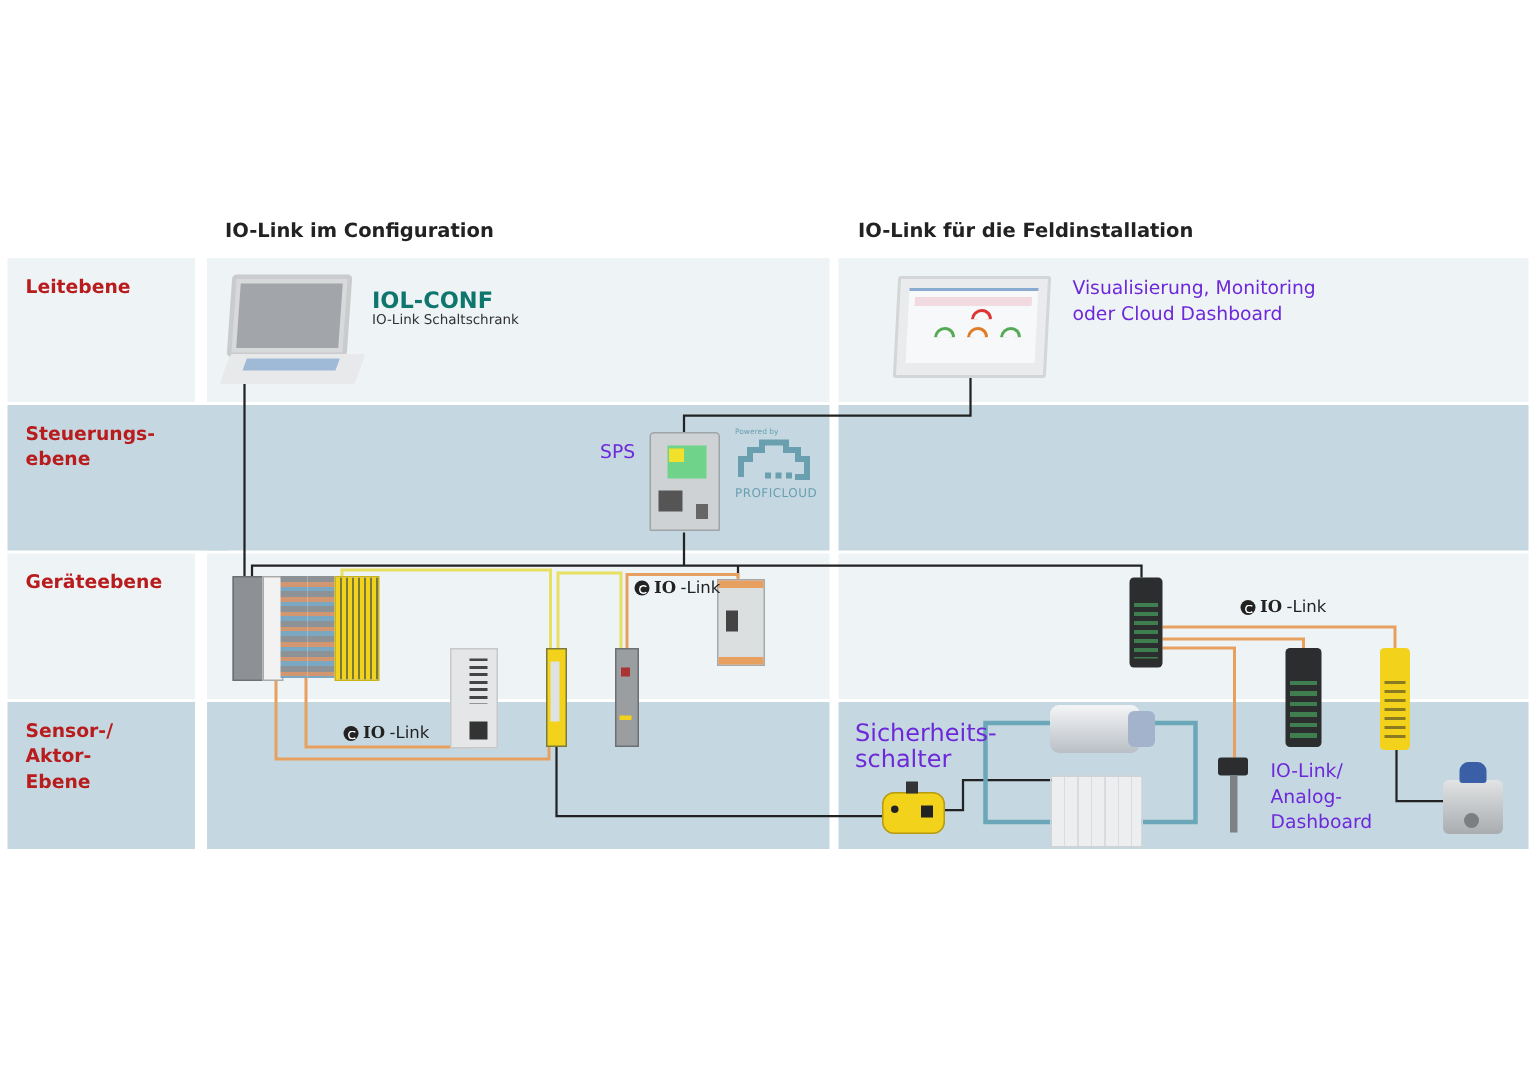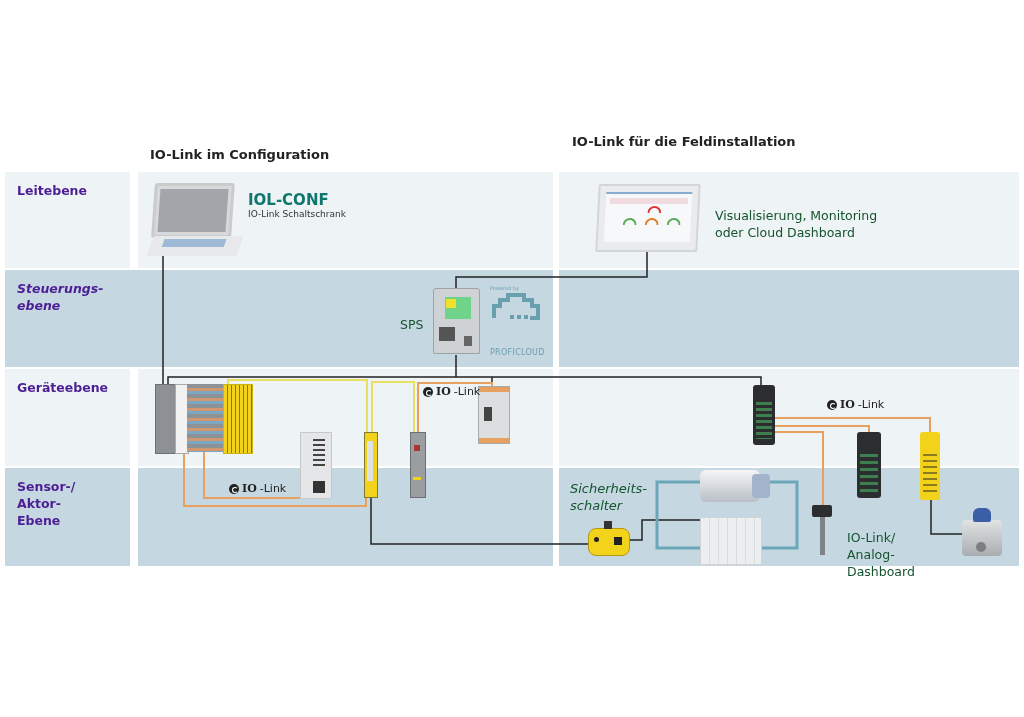--- a/index.html
+++ b/index.html
@@ -2,36 +2,36 @@
 <html><head>
 <meta charset="utf-8">
 <style>
   html, body { margin:0; padding:0; background:#ffffff; }
   body { width:1024px; height:717px; position:relative; overflow:hidden; font-family:"DejaVu Sans", sans-serif; color:#2b2b2b; }
   .abs { position:absolute; }
   .col-title { font-weight:bold; font-size:13px; color:#222; }
   .band { position:absolute; }
   .light { background:#eef3f6; }
   .dark { background:#c5d8e1; }
-  .lvl-label { font-weight:bold; font-size:12.5px; line-height:17px; color:#4c1d95; padding:10px 0 12px 12px; box-sizing:border-box; white-space:pre-line; }
-  .txt { font-size:12px; line-height:17px; color:#14532d; white-space:pre-line;margin-top:24px; }
+  .lvl-label { font-weight:bold; font-size:12.5px; line-height:17px; color:#b91c1c; padding:10px 0 12px 12px; box-sizing:border-box; white-space:pre-line; }
+  .txt { font-size:12px; line-height:17px; color:#6d28d9; white-space:pre-line; }
   svg.wires { position:absolute; left:0; top:0; }
   .iol { font-size:11px; color:#222; display:flex; align-items:center; gap:3px; }
   .iol b { font-family:"DejaVu Serif", serif; }
   .iol .dot { width:10px; height:10px; border-radius:50%; background:#222; display:inline-block; position:relative; }
   .iol .dot::after { content:""; position:absolute; left:3px; top:3px; width:4px; height:4px; border-radius:50%; border:1px solid #fff; border-right-color:transparent; }
 </style>
 </head>
 <body>
 
 <div class="abs col-title" style="left:150px;top:147px;">IO-Link im Configuration</div>
-<div class="abs col-title" style="left:572px;top:134px;">IO-Link für die Feldinstallation</div>
+<div class="abs col-title" style="left:572px;top:147px;">IO-Link für die Feldinstallation</div>
 
 <div class="band light lvl-label" style="left:5px;top:172px;width:125px;height:96px;">Leitebene</div>
-<div class="band dark lvl-label" style="left:5px;top:270px;width:147px;height:97px;font-style:italic;">Steuerungs-
+<div class="band dark lvl-label" style="left:5px;top:270px;width:147px;height:97px;">Steuerungs-
 ebene</div>
 <div class="band light lvl-label" style="left:5px;top:369px;width:125px;height:97px;">Geräteebene</div>
 <div class="band dark lvl-label" style="left:5px;top:468px;width:125px;height:98px;">Sensor-/
 Aktor-
 Ebene</div>
 
 <div class="band light" style="left:138px;top:172px;width:415px;height:96px;"></div>
 <div class="band dark" style="left:138px;top:270px;width:415px;height:97px;"></div>
 <div class="band light" style="left:138px;top:369px;width:415px;height:97px;"></div>
 <div class="band dark" style="left:138px;top:468px;width:415px;height:98px;"></div>
@@ -101,21 +101,21 @@
   <div style="position:absolute;left:30px;top:47px;width:8px;height:10px;background:#666;"></div>
 </div>
 
 <div class="abs" style="left:490px;top:285px;font-size:5px;color:#6a9fb0;">Powered by</div>
 <svg class="abs" style="left:490px;top:292px;" width="52" height="30">
   <path d="M4 26 V14 H10 V8 H18 V3 H34 V8 H42 V14 H48 V26 H40" fill="none" stroke="#6a9fb0" stroke-width="4"></path>
   <rect x="20" y="23" width="4" height="4" fill="#6a9fb0"></rect>
     <rect x="27" y="23" width="4" height="4" fill="#6a9fb0"></rect>
     <rect x="34" y="23" width="4" height="4" fill="#6a9fb0"></rect>
 </svg>
-<div class="abs" style="left:490px;top:324px;font-size:8px;color:#6a9fb0;letter-spacing:0.3px;margin-top:24px;">PROFICLOUD</div>
+<div class="abs" style="left:490px;top:324px;font-size:8px;color:#6a9fb0;letter-spacing:0.3px;">PROFICLOUD</div>
 
 <div class="abs" style="left:155px;top:384px;width:20px;height:68px;background:#8d9195;border:1px solid #6c7073;"></div>
 <div class="abs" style="left:175px;top:384px;width:12px;height:68px;background:#f2f2f2;border:1px solid #aaa;"></div>
 <div class="abs" style="left:187px;top:384px;width:18px;height:68px;background:repeating-linear-gradient(#8c9296 0 4px,#d29670 4px 7px,#7aa8c2 7px 10px);"></div>
 <div class="abs" style="left:205px;top:384px;width:18px;height:68px;background:repeating-linear-gradient(#8c9296 0 4px,#d29670 4px 7px,#7aa8c2 7px 10px);"></div>
 <div class="abs" style="left:223px;top:384px;width:28px;height:68px;background:repeating-linear-gradient(90deg,#f2d21a 0 3px,#7a7a3a 3px 4px);border:1px solid #c9b315;"></div>
 
 <div class="abs" style="left:300px;top:432px;width:30px;height:65px;background:#e4e6e7;border:1px solid #c6c8ca;">
   <div style="position:absolute;left:12px;top:6px;width:12px;height:30px;background:repeating-linear-gradient(#444 0 2px,#e4e6e7 2px 5px);"></div>
   <div style="position:absolute;left:12px;top:48px;width:12px;height:12px;background:#333;"></div>
@@ -157,21 +157,21 @@
 </div>
 
 <div class="abs" style="left:857px;top:432px;width:24px;height:66px;background:#2b2d2f;border-radius:3px;">
   <div style="position:absolute;left:3px;top:18px;width:18px;height:44px;background:repeating-linear-gradient(#2b2d2f 0 4px,#3f7f4f 4px 7px);"></div>
 </div>
 
 <div class="abs" style="left:920px;top:432px;width:20px;height:68px;background:#f2d21a;border-radius:3px;">
   <div style="position:absolute;left:3px;top:18px;width:14px;height:44px;background:repeating-linear-gradient(#f2d21a 0 4px,#8a7a20 4px 6px);"></div>
 </div>
 
-<div class="abs txt" style="left:570px;top:456px;font-size:13px;font-style:italic;">Sicherheits-
+<div class="abs txt" style="left:570px;top:480px;font-size:16px;">Sicherheits-
 schalter</div>
 <div class="abs" style="left:588px;top:528px;width:40px;height:26px;background:#f2d21a;border-radius:8px;border:1px solid #b69a10;">
   <div style="position:absolute;left:15px;top:-8px;width:8px;height:8px;background:#333;"></div>
   <div style="position:absolute;left:5px;top:8px;width:5px;height:5px;background:#222;border-radius:50%;"></div>
   <div style="position:absolute;left:25px;top:8px;width:8px;height:8px;background:#222;"></div>
 </div>
 
 <div class="abs" style="left:700px;top:470px;width:60px;height:32px;background:linear-gradient(#f4f5f6,#b9bfc6);border-radius:6px;">
   <div style="position:absolute;right:-10px;top:4px;width:18px;height:24px;background:#a3b3cc;border-radius:4px;"></div>
 </div>

